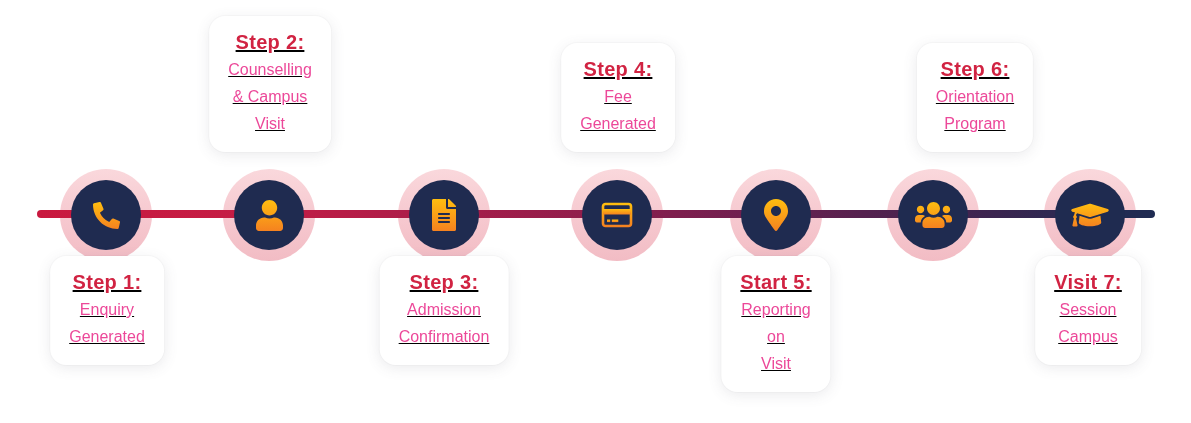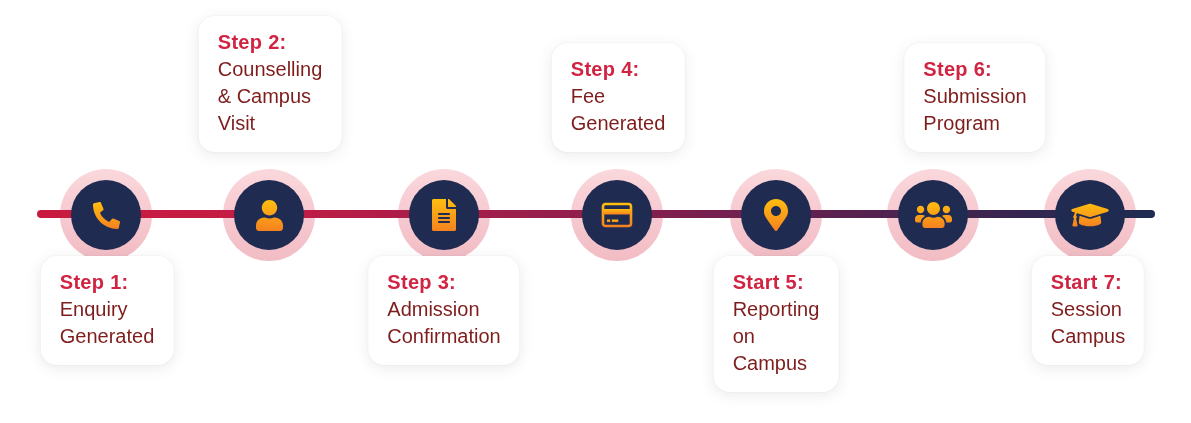--- a/index.html
+++ b/index.html
@@ -38,33 +38,35 @@
   .n1{left:60px;}  .n2{left:223px;} .n3{left:398px;} .n4{left:571px;}
   .n5{left:730px;} .n6{left:887px;} .n7{left:1044px;}
 
   
   .card{
     position:absolute;
     transform:translateX(-50%);
     background:#ffffff;
     border-radius:16px;
     padding:13px 19px 15px 19px;
+    text-align:center;
     box-shadow:0 3px 14px rgba(90,90,110,0.12), 0 0 0 1px rgba(0,0,0,0.02);
     z-index:3;
     white-space:nowrap;
+    text-decoration:underline;
   }
   .card .step-label{
     font-weight:bold;
     font-size:20px;line-height:27px;
     color:#D12342;
     letter-spacing:0.3px;
   }
   .card .step-text{
-    font-size:20px;line-height:27px;
-    color:#7f1d1d;
+    font-size:16px;line-height:27px;
+    color:#ec4899;
     white-space:pre-line;
   }
   .card.above{bottom:271px;}
   .card.below{top:256px;}
   .c1{left:107px;} .c2{left:270px;} .c3{left:444px;} .c4{left:618px;}
   .c5{left:776px;} .c6{left:975px;} .c7{left:1088px;}
 
   svg{display:block;}
 </style>
 </head>
@@ -204,28 +206,28 @@
   <div class="card above c4">
     <div class="step-label">Step 4:</div>
     <div class="step-text">Fee
 Generated</div>
   </div>
 
   <div class="card below c5">
     <div class="step-label">Start 5:</div>
     <div class="step-text">Reporting
 on
-Campus</div>
+Visit</div>
   </div>
 
   <div class="card above c6">
     <div class="step-label">Step 6:</div>
-    <div class="step-text">Submission
+    <div class="step-text">Orientation
 Program</div>
   </div>
 
   <div class="card below c7">
-    <div class="step-label">Start 7:</div>
+    <div class="step-label">Visit 7:</div>
     <div class="step-text">Session
 Campus</div>
   </div>
 
 </div>
 
 </body></html>

